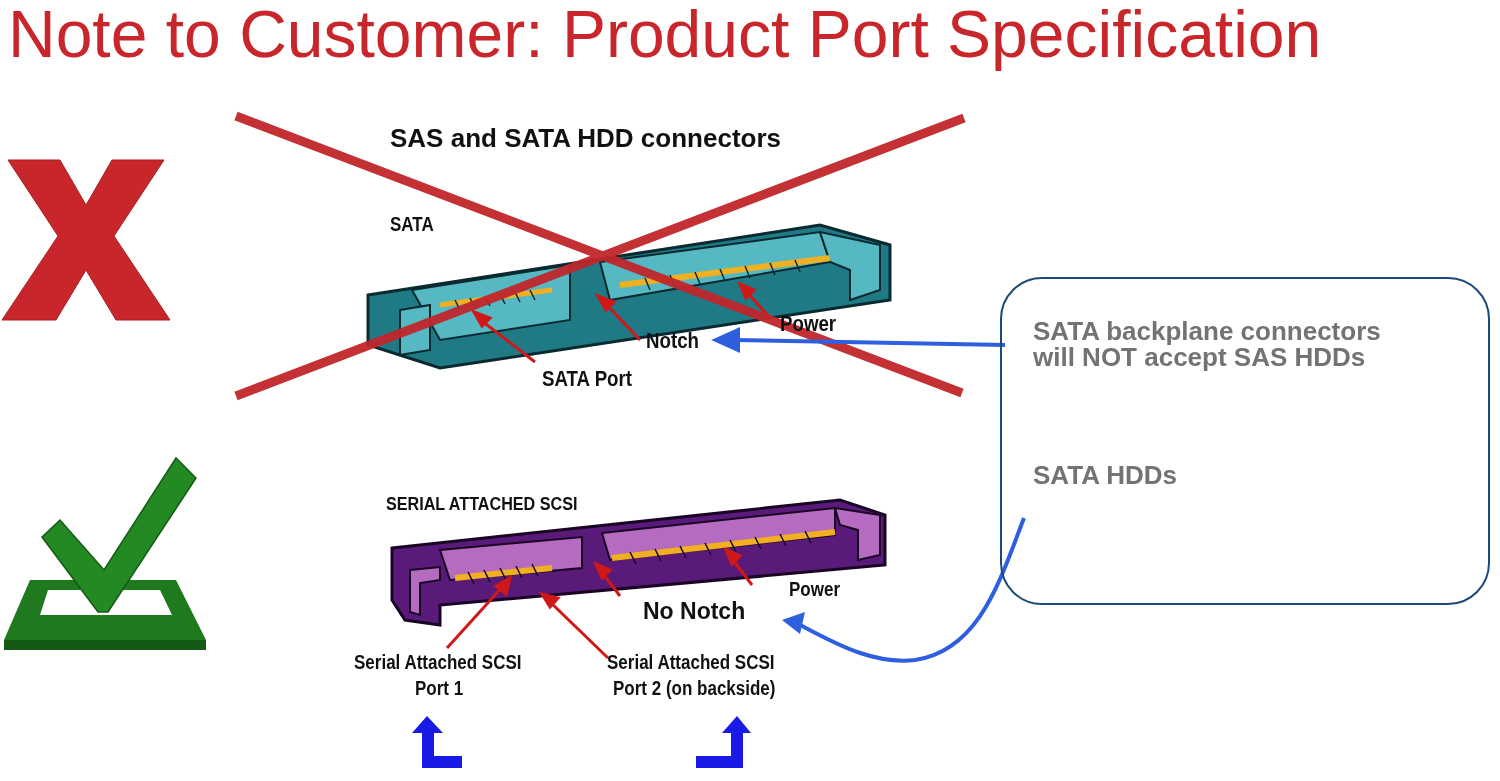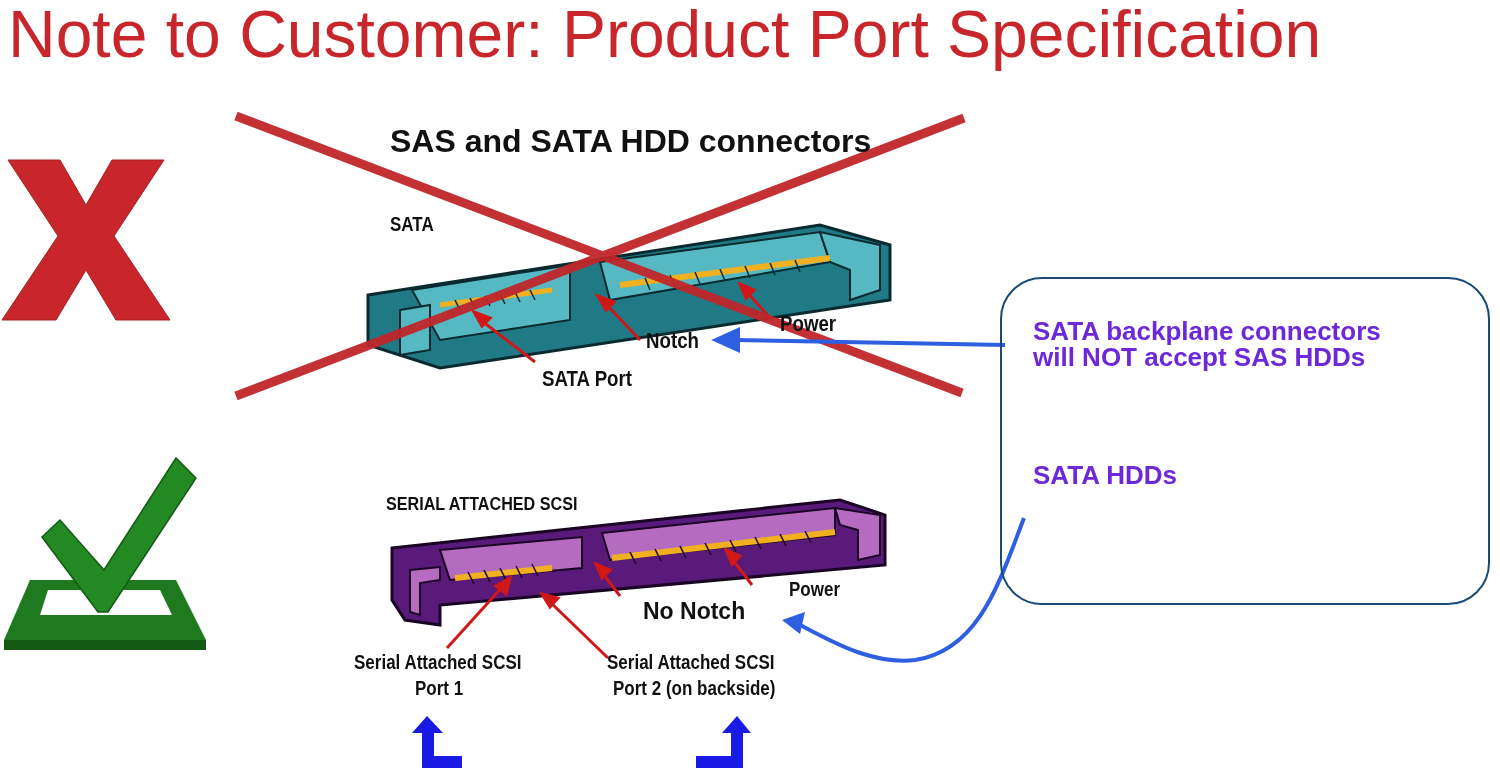--- a/index.html
+++ b/index.html
@@ -1,26 +1,26 @@
 <!DOCTYPE html>
 <html><head>
 <meta charset="utf-8">
 <style>
   html, body { margin: 0; padding: 0; background: #ffffff; }
   body { width: 1500px; height: 781px; position: relative; overflow: hidden;
          font-family: "Liberation Sans", sans-serif; }
   .title { position: absolute; left: 8px; top: -4px; font-size: 66px; color: #c8262b;
            white-space: nowrap; letter-spacing: 0px; font-family: "Liberation Sans", sans-serif; }
   .lbl { position: absolute; font-family: "Liberation Sans", sans-serif; color: #111; white-space: nowrap; }
-  .diag-title { left: 390px; top: 123px; font-size: 32px; font-weight: bold; }
+  .diag-title { left: 390px; top: 123px; font-size: 26px; font-weight: bold; }
   .narrow { transform: scaleX(0.85); transform-origin: left top; }
   .callout-box { position: absolute; left: 1000px; top: 277px; width: 490px; height: 328px;
                  border: 2px solid #1a4a78; border-radius: 42px; box-sizing: border-box; }
   .callout-text { position: absolute; left: 1033px; font-size: 26px; font-weight: bold;
-                  line-height: 26px; color: #6d28d9; font-family: "Liberation Sans", sans-serif; }
+                  line-height: 26px; color: #737373; font-family: "Liberation Sans", sans-serif; }
   svg { position: absolute; left: 0; top: 0; }
 </style>
 </head>
 <body>
 
 <div class="title">Note to Customer: Product Port Specification</div>
 
 <svg width="1500" height="781" viewBox="0 0 1500 781">
 
   <g>

